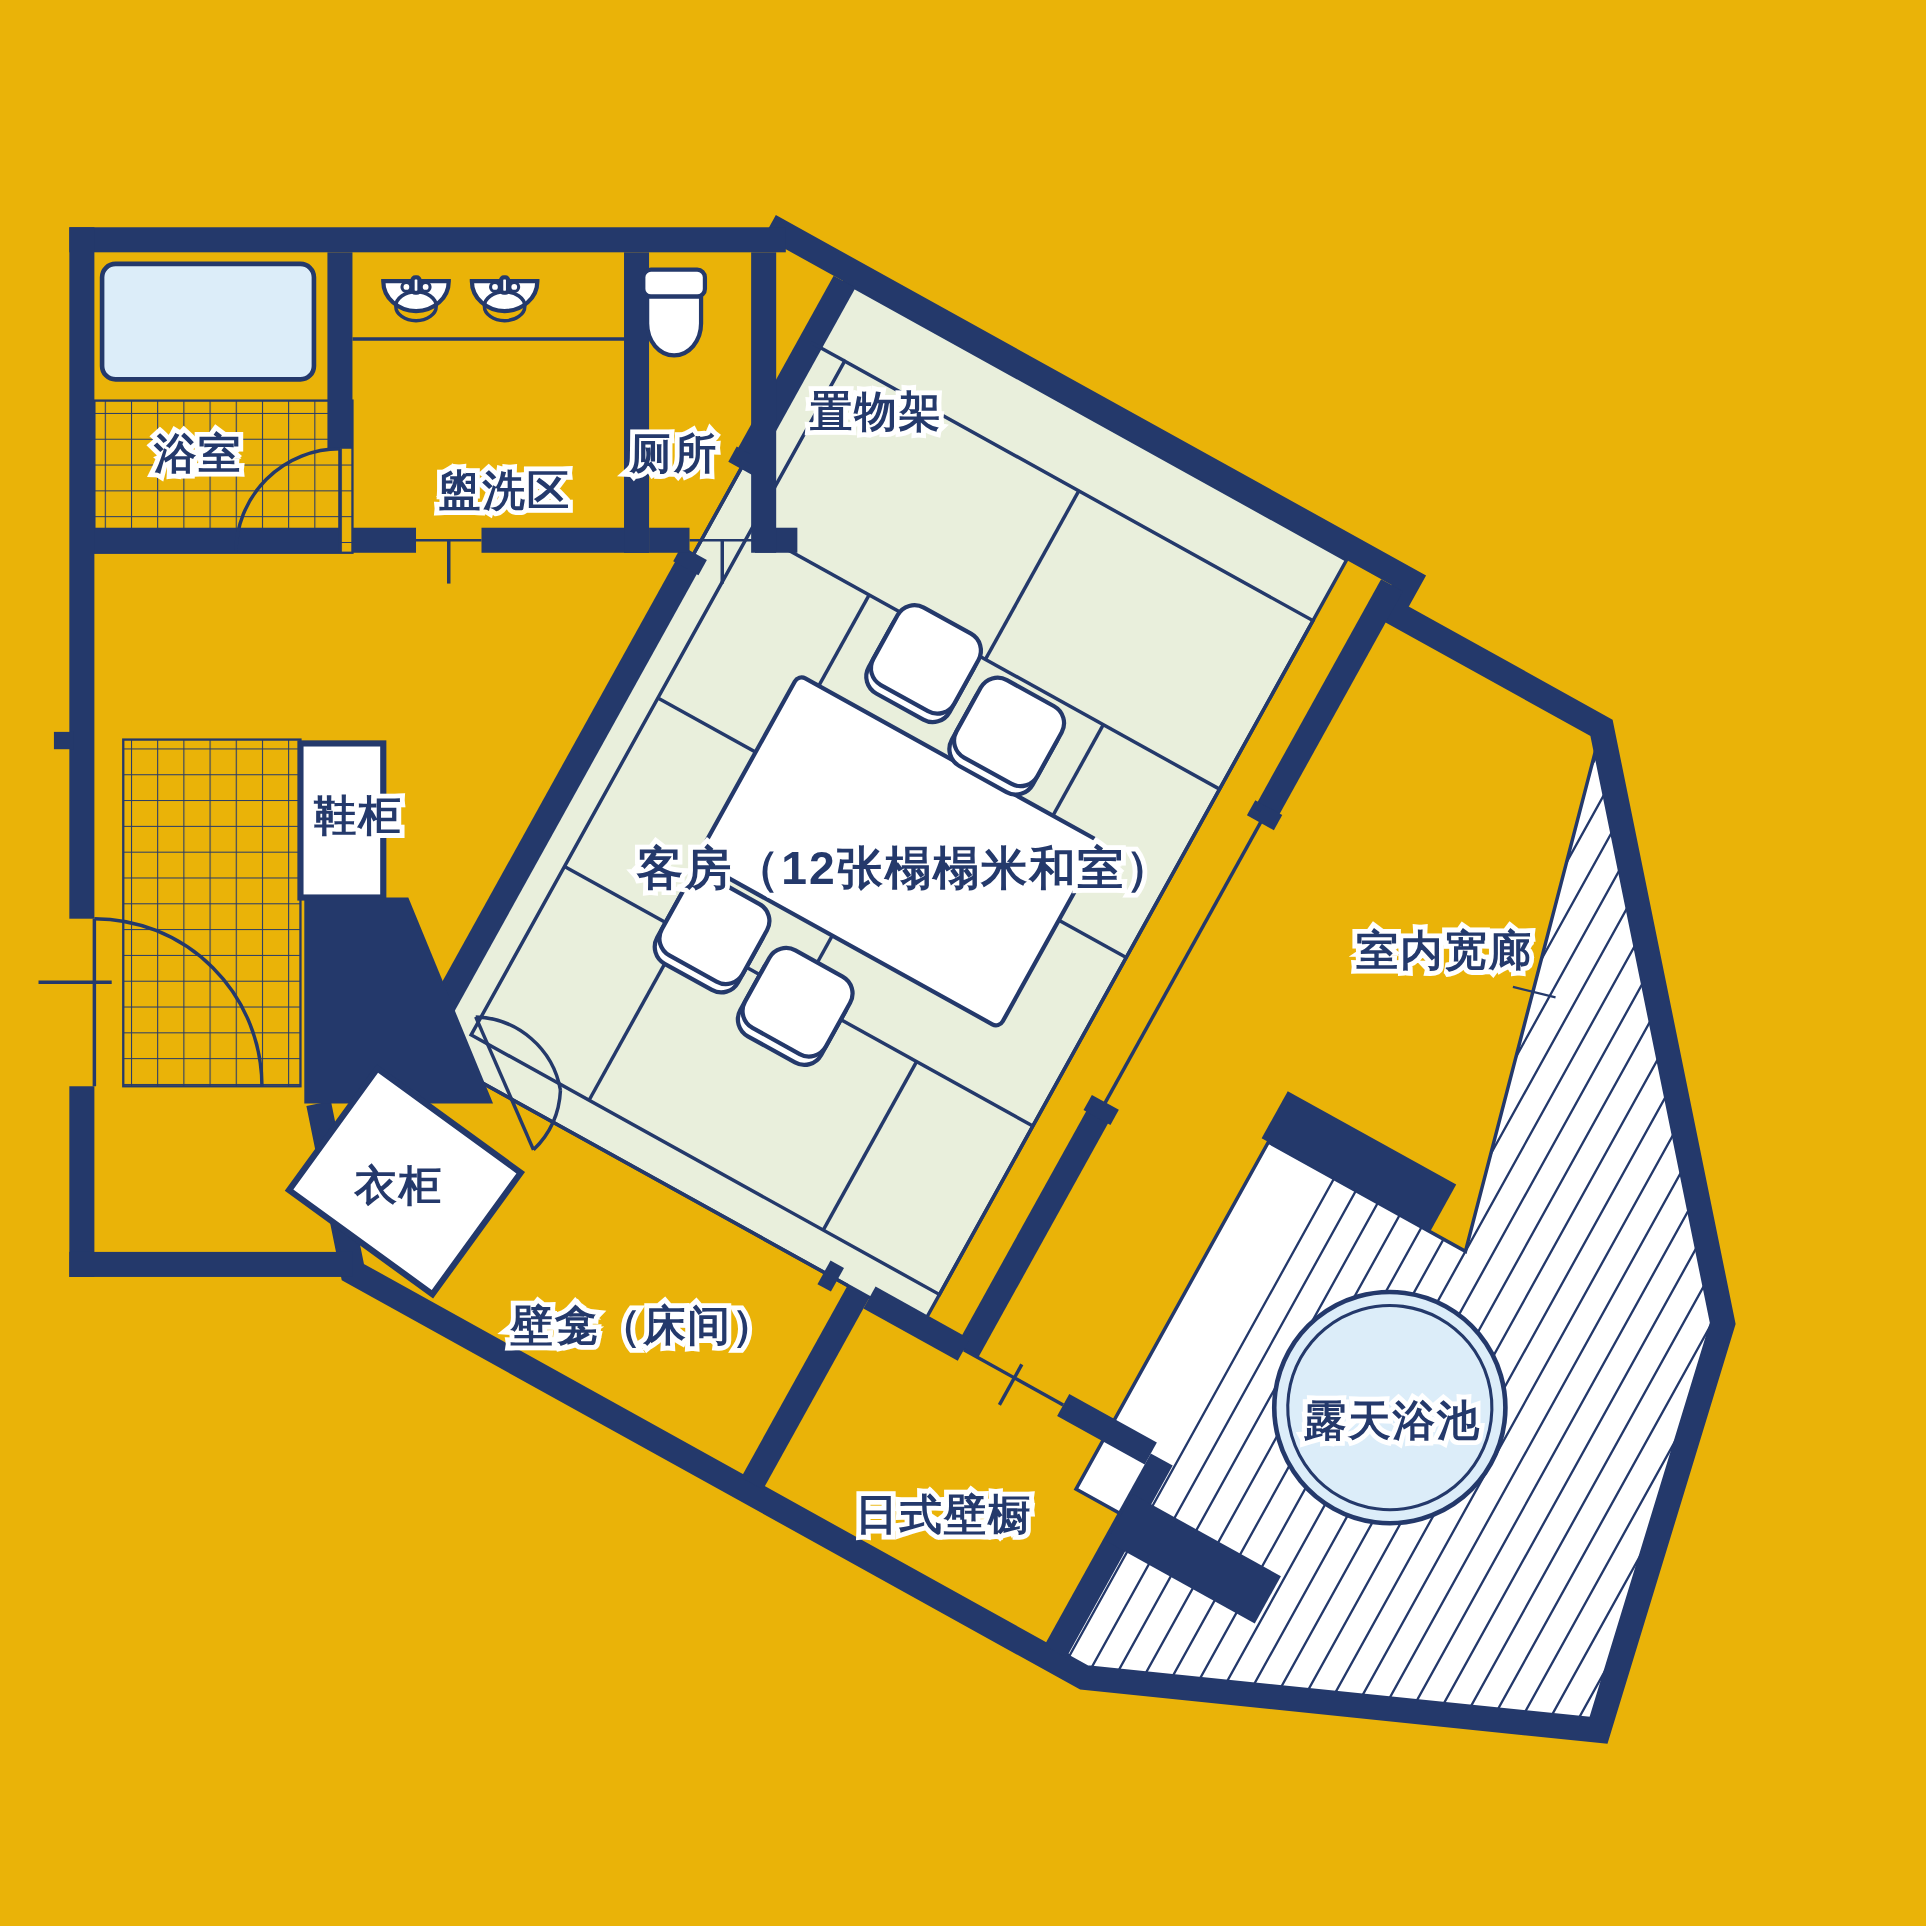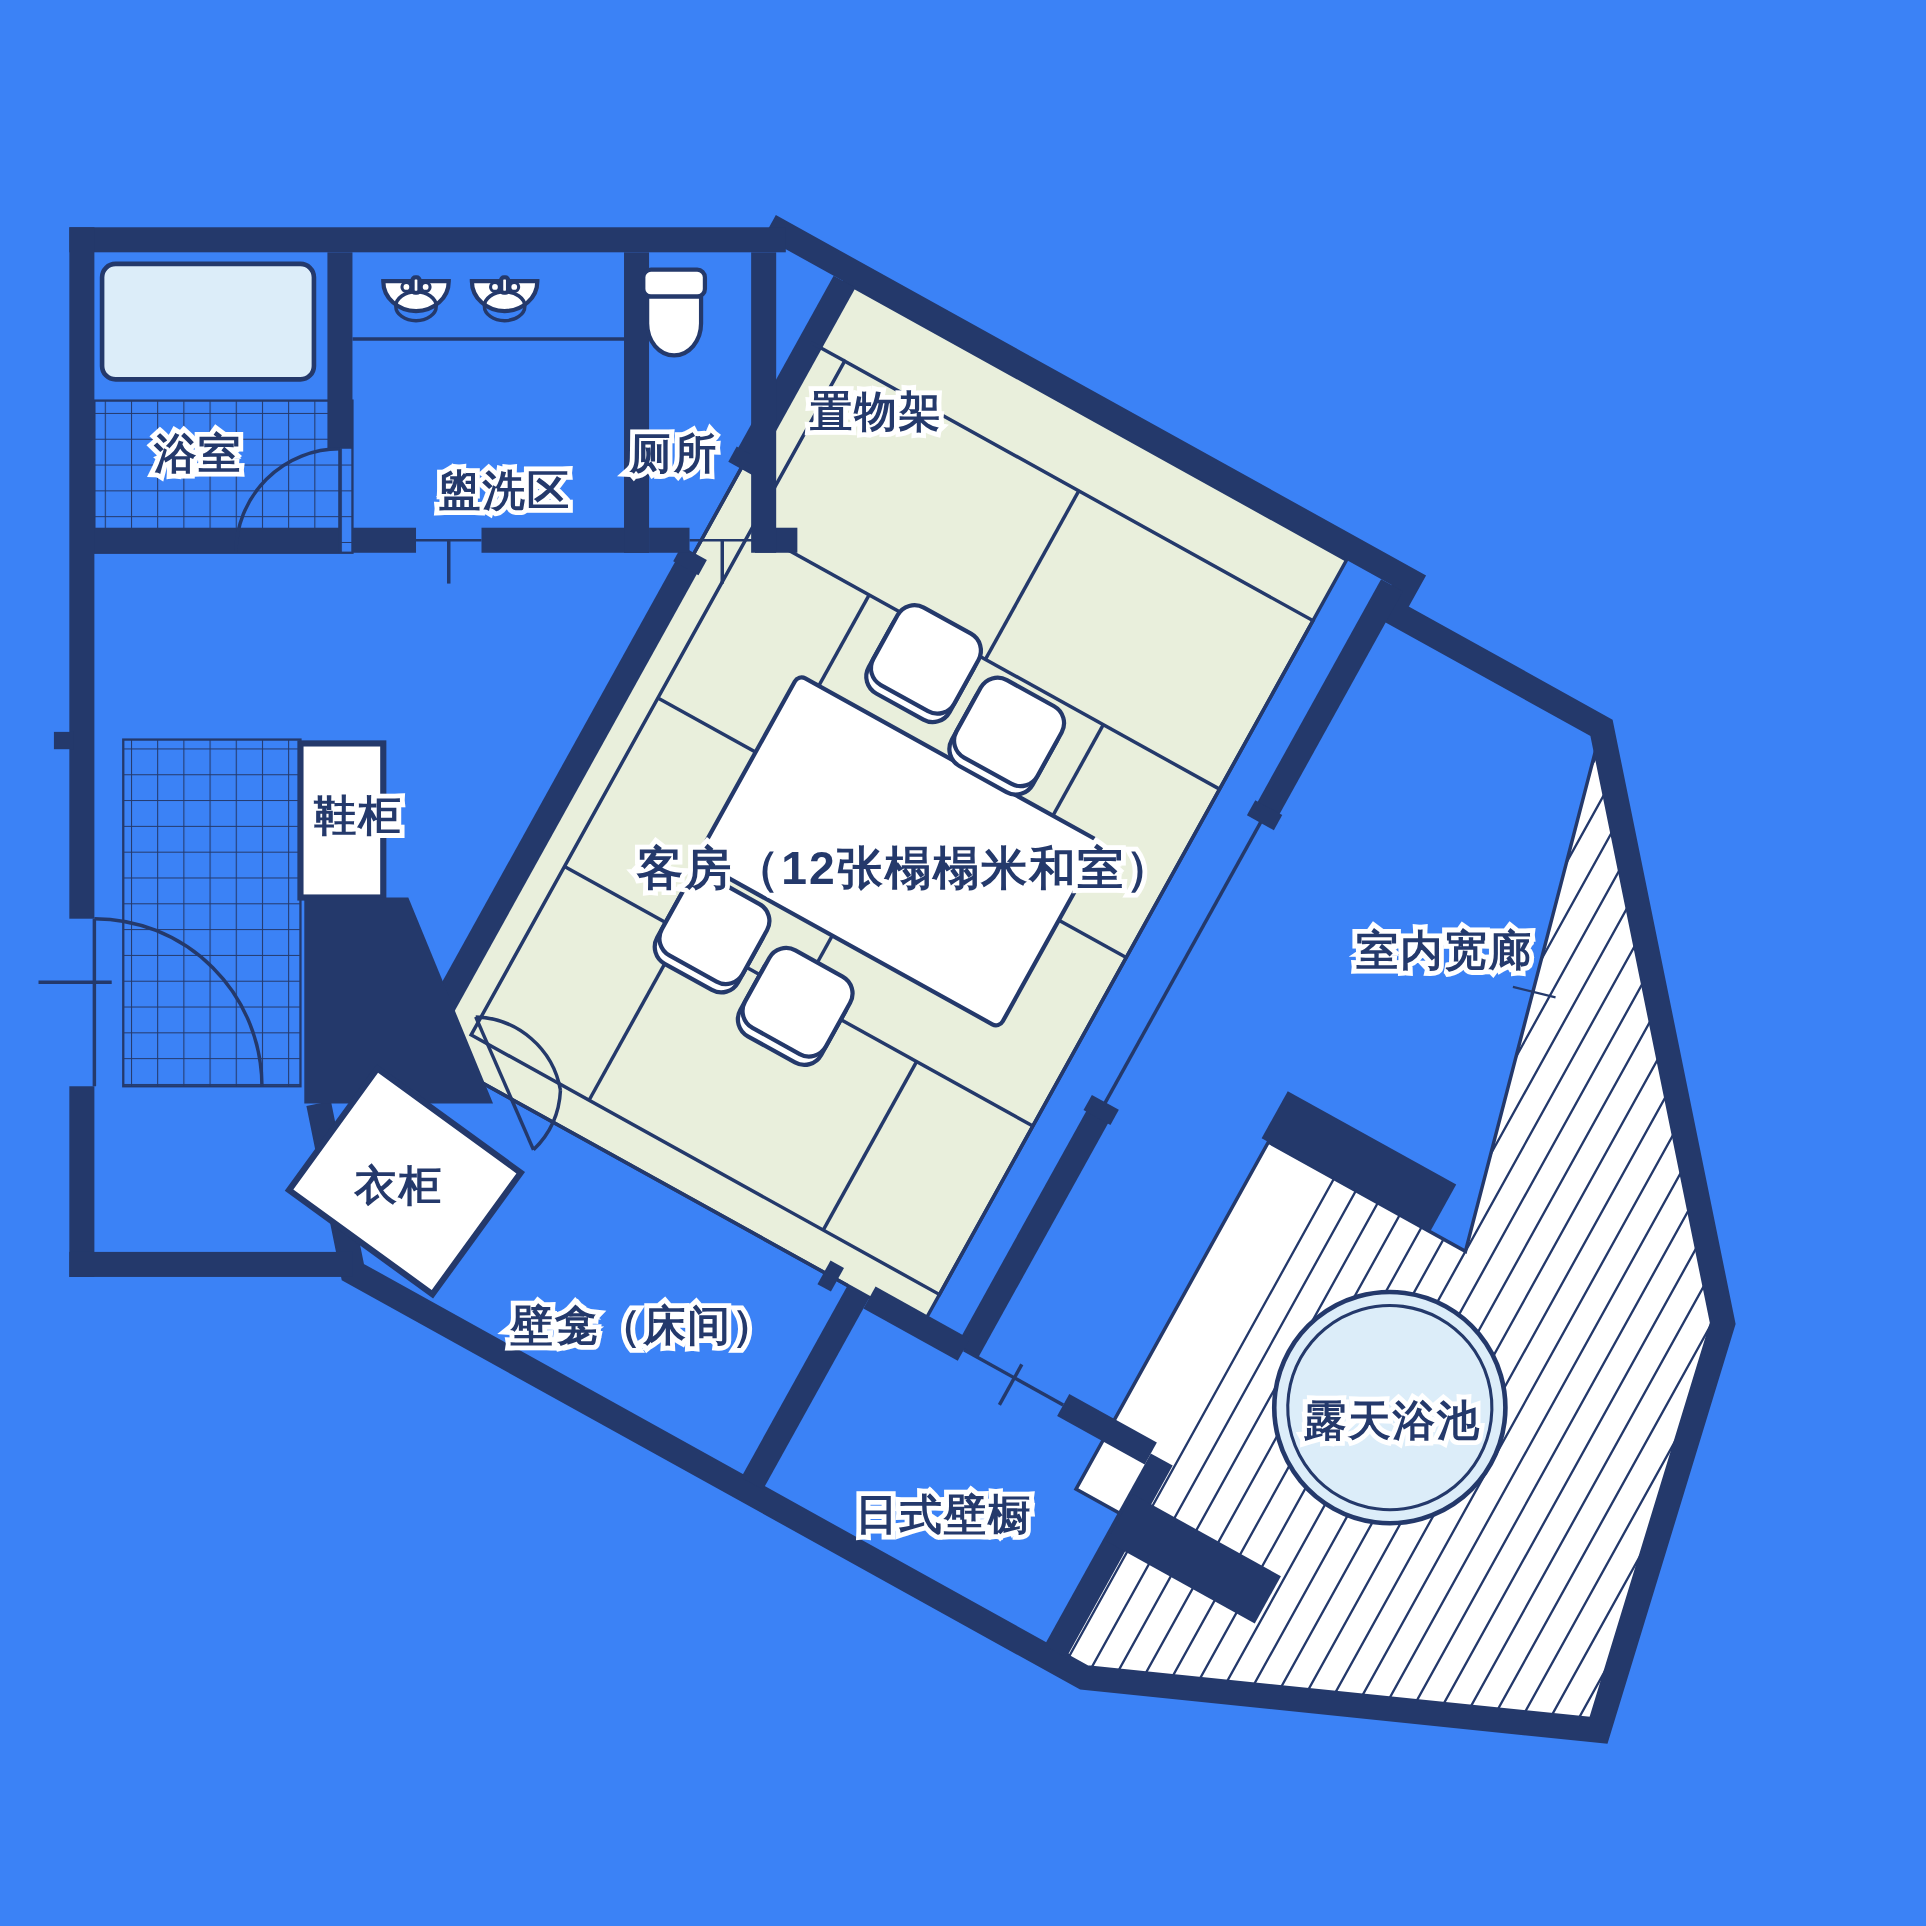--- a/index.html
+++ b/index.html
@@ -1,16 +1,16 @@
 <!DOCTYPE html>
 <html style="--navy: #24396b; --tatami: #e9efdc; --water: #dcedf9; --white: #ffffff;font-size:7.4px"><head>
 <meta charset="utf-8">
 <style>
   html,body{margin:0;padding:0;background:#ffffff;}
-  #stage{width:1926px;height:1926px;position:relative;background:#3b82f6;}
+  #stage{width:1926px;height:1926px;position:relative;background:#eab308;}
   svg{display:block;width:100%;height:100%;}
   .wall{fill:var(--navy);}
   .wline{stroke:var(--navy);stroke-width:13;fill:none;stroke-linecap:butt;stroke-linejoin:miter;}
   .thin{stroke:var(--navy);stroke-width:1.8;fill:none;}
   .hair{stroke:var(--navy);stroke-width:1.2;fill:none;}
   .white{fill:#fff;stroke:var(--navy);stroke-width:2.2;}
   .white3{fill:#fff;stroke:var(--navy);stroke-width:3.2;}
   .tatami{fill:var(--tatami);stroke:var(--navy);stroke-width:1.8;}
   .water{fill:var(--water);stroke:var(--navy);stroke-width:2.4;}
   .deck{fill:#fff;stroke:var(--navy);stroke-width:1.8;}

